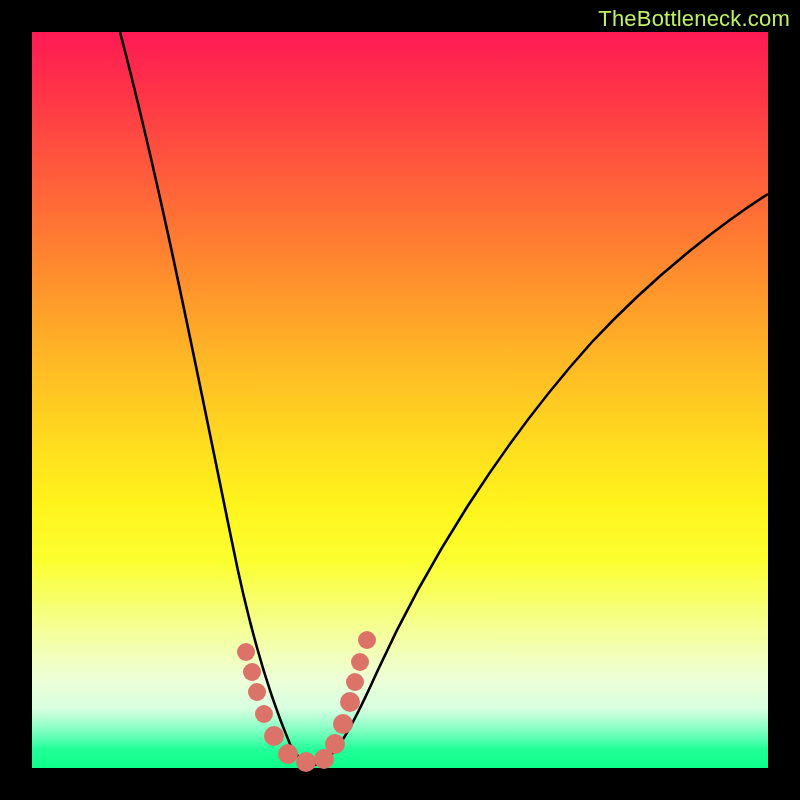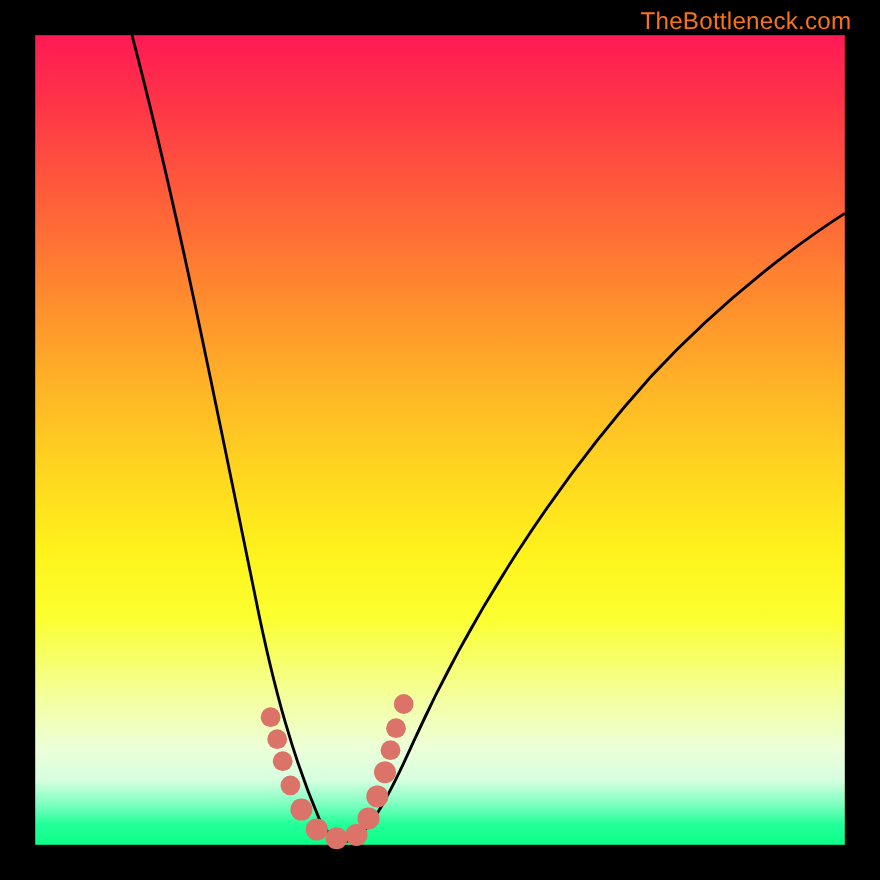--- a/index.html
+++ b/index.html
@@ -38,22 +38,22 @@
       #edffd8 88%,
       #d6ffe0 92%,
       #7dffc0 95%,
       #22ff99 97.5%,
       #0cff88 100%
     );
   }
   .watermark {
     position: absolute;
     top: 6px;
-    right: 26px;
-    color: #f97316;
+    right: 10px;
+    color: #bef264;
     font-size: 22px;
     font-weight: 500;
     letter-spacing: 0.2px;
     user-select: none;
     margin-left: 36px;
   }
   svg.curves {
     position: absolute;
     left: 0;
     top: 0;

